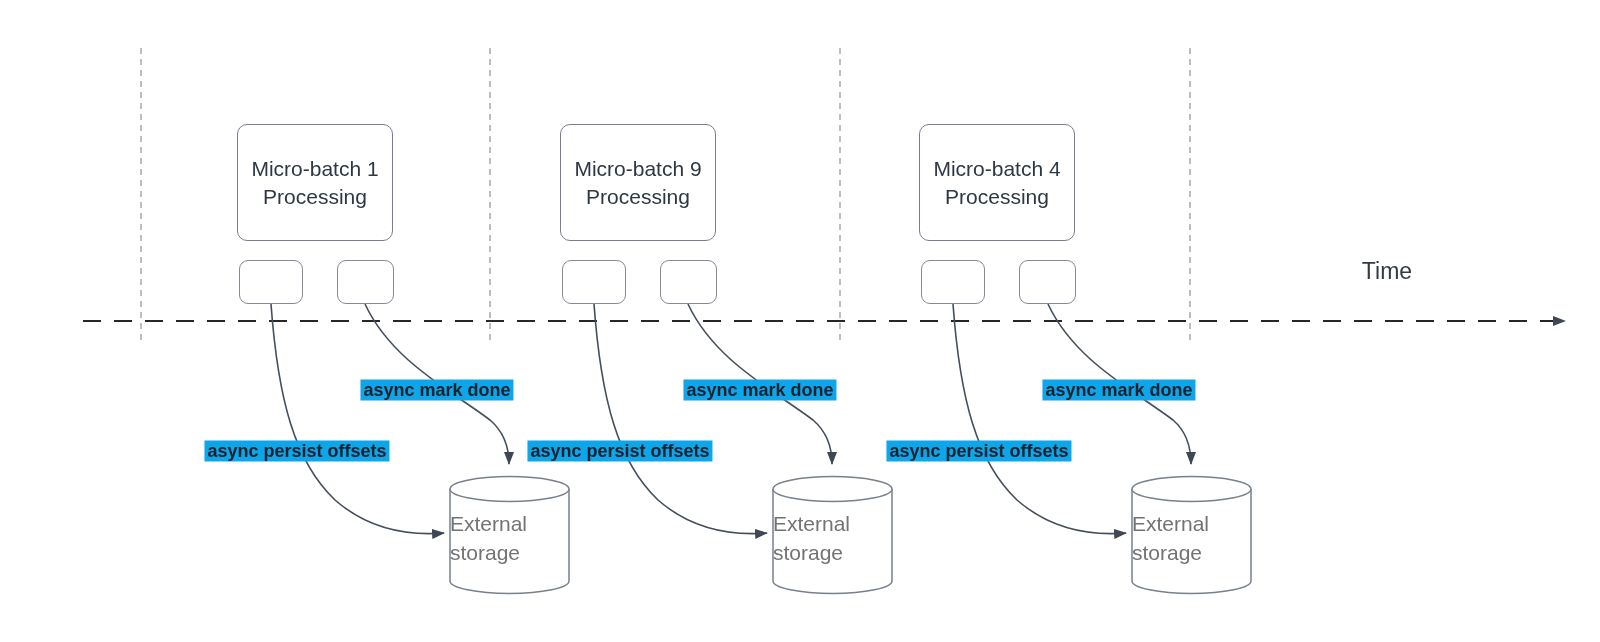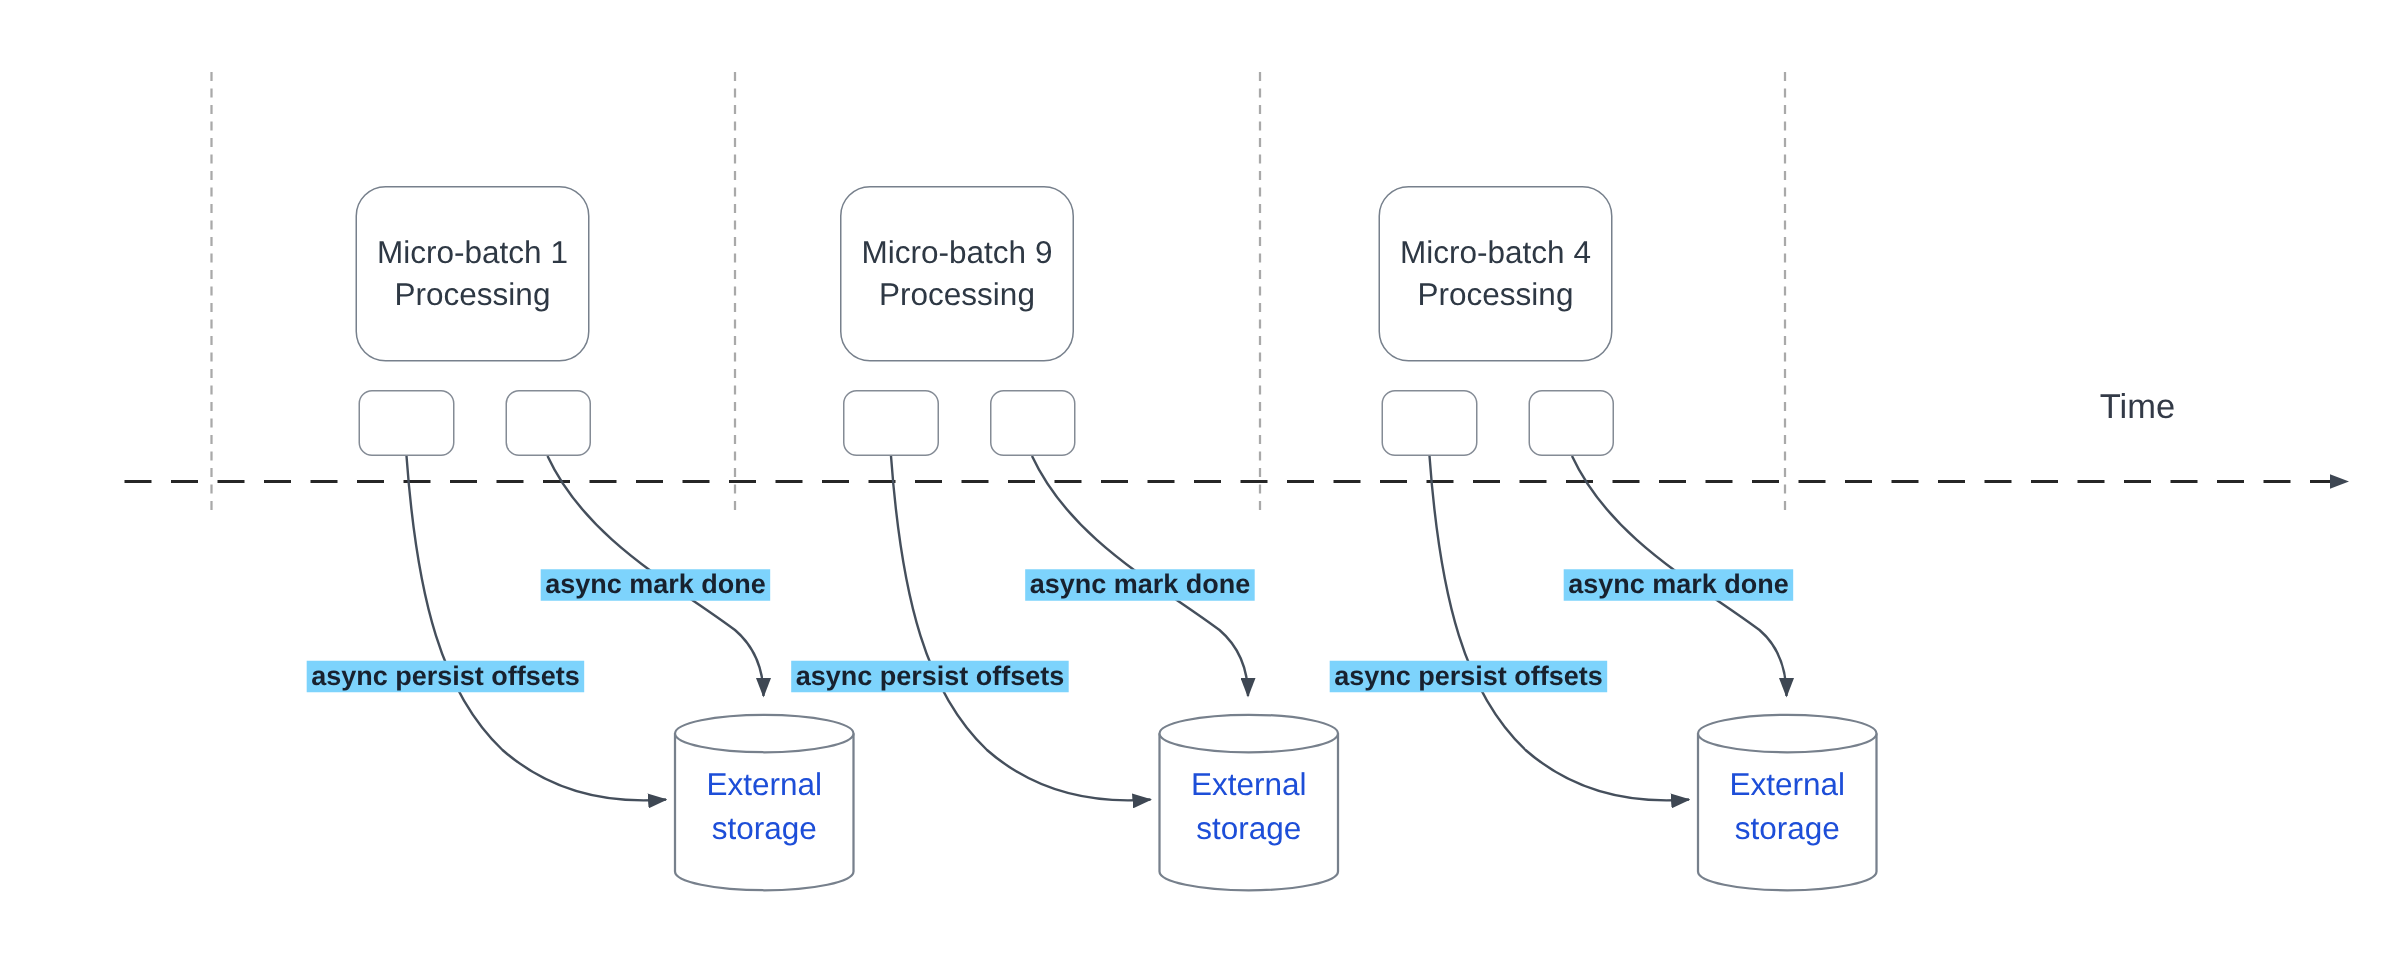--- a/index.html
+++ b/index.html
@@ -10,49 +10,49 @@
     background: #ffffff;
     overflow: hidden;
     font-family: "Liberation Sans", "DejaVu Sans", sans-serif;
   }
   #wires { position: absolute; left: 0; top: 0; }
   .abs { position: absolute; box-sizing: border-box; }
   .group { position: absolute; top: 0; left: 0; width: 0; height: 0; }
 
   .proc-box {
     left: 237px; top: 124px; width: 156px; height: 117px;
-    border: 1.5px solid #77808c; border-radius: 20px; background: #ffffff;
+    border: 1.5px solid #77808c; border-radius: 10px; background: #ffffff;
     display: flex; align-items: center; justify-content: center;
     text-align: center; font-size: 21px; line-height: 28px;
     color: #2e3844; white-space: pre-line;
   }
   .task-box {
     top: 260px; height: 44px;
     border: 1.5px solid #848b95; border-radius: 9px; background: #ffffff;
   }
   .task-left  { left: 239px; width: 64px; }
   .task-right { left: 337px; width: 57px; }
 
   .arrow-label {
     transform: translate(-50%, -50%);
     font-size: 18px; font-weight: bold; color: #18212e;
-    background: #7dd3fc; padding: 0 3px; white-space: nowrap;
+    background: #0ea5e9; padding: 0 3px; white-space: nowrap;
   }
   .persist-label { left: 297px; top: 451px; }
   .done-label    { left: 437px; top: 390px; }
 
   .storage-label {
     left: 450px; top: 509px; width: 119px;
-    text-align: center; font-size: 21px; line-height: 29px;
-    color: #1d4ed8; white-space: pre-line;
+    font-size: 21px; line-height: 29px;
+    color: #737373; white-space: pre-line;
   }
 
   .time-label {
     left: 1387px; top: 271px; transform: translate(-50%, -50%);
-    font-size: 23px; color: #333a47; white-space: nowrap; margin-left: 38px;
+    font-size: 23px; color: #333a47; white-space: nowrap;
   }
 </style>
 </head>
 <body>
 
 <div id="canvas">
 
   <svg id="wires" width="1600" height="642" viewBox="0 0 1600 642">
     <defs>
       <marker id="arrowhead" markerUnits="userSpaceOnUse" markerWidth="13" markerHeight="10" viewBox="0 0 13 10" refX="12" refY="5" orient="auto">

